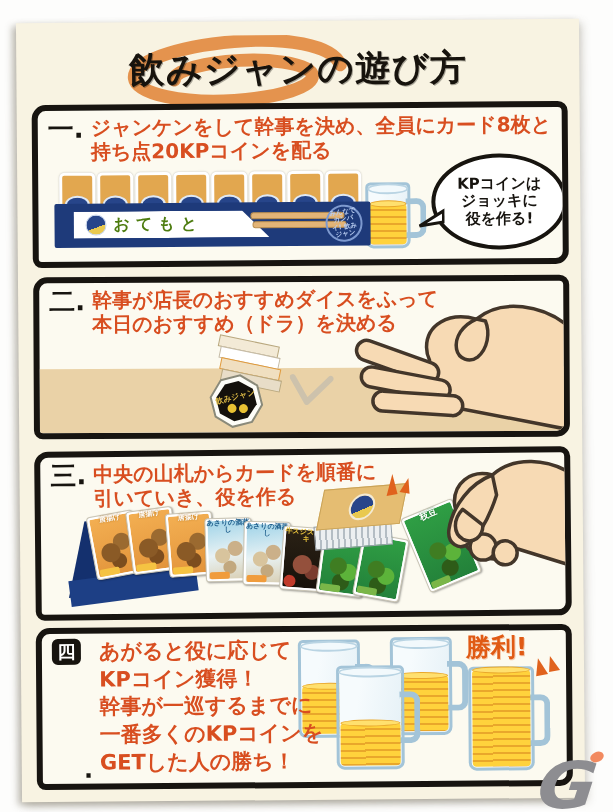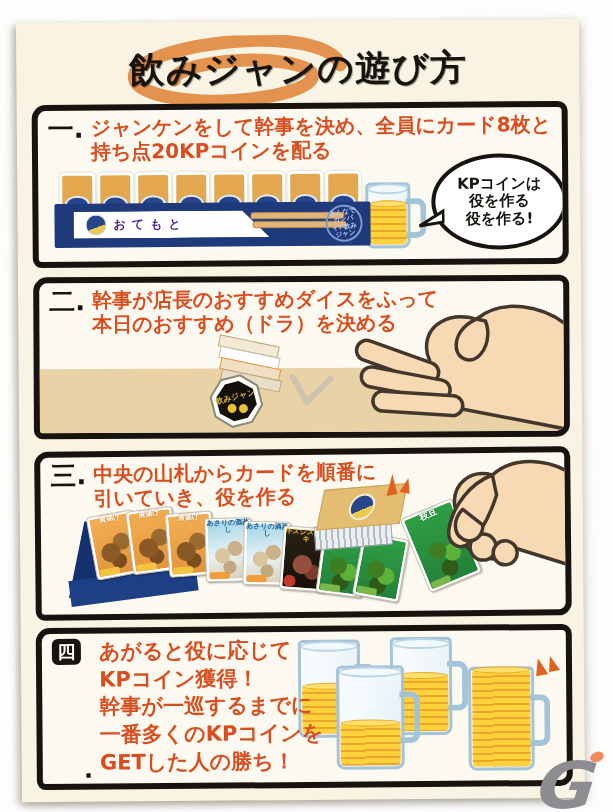--- a/index.html
+++ b/index.html
@@ -55,21 +55,21 @@
     border:2px solid #dfe9f6;
   }
   .band{position:absolute;left:16px;top:93px;width:316px;height:44px;background:#1e3a7a;z-index:2;border-radius:2px;}
   .sleeve{
     position:absolute;left:19px;top:8px;width:196px;height:27px;background:#fff;
     clip-path:polygon(0 0,86% 0,100% 100%,0 100%);
     display:flex;align-items:center;gap:7px;padding-left:12px;box-sizing:border-box;
   }
   .sleeve-logo{width:19px;height:19px;border-radius:50%;flex:0 0 auto;
     background:linear-gradient(160deg,#27458a 60%,#e9c94f 60%);border:1px solid #c8d6ec;}
-  .sleeve-text{font-size:12px;font-weight:900;color:#4c1d95;letter-spacing:6px;white-space:nowrap;}
+  .sleeve-text{font-size:16px;font-weight:900;color:#4d7c0f;letter-spacing:6px;white-space:nowrap;}
   .chopstick{position:absolute;height:5px;background:#e3b477;border:1px solid #b98d4e;border-radius:3px;}
   .chop-a{left:196px;top:10px;width:92px;}
   .chop-b{left:198px;top:19px;width:92px;}
   .band-badge{
     position:absolute;right:8px;top:3px;width:37px;height:37px;border:2px solid #7d99cf;border-radius:50%;
     color:#b9cdf0;font-size:6.5px;font-weight:700;line-height:1.15;text-align:center;
     display:flex;align-items:center;justify-content:center;transform:rotate(-8deg);box-sizing:border-box;
     padding:2px;
   }
   
@@ -211,21 +211,21 @@
       <div class="handle" style="top:16px;height:28px;"></div>
       <div class="coins" style="height:60%;"></div>
       <div class="rim"></div>
     </div>
 
     <div class="bubble">
       <svg class="bubble-tail" width="26" height="22" viewBox="0 0 26 22">
         <polygon points="25,3 1,18 25,14" fill="#fff" stroke="#17140f" stroke-width="3"></polygon>
       </svg>
       <span>KPコインは</span>
-      <span>役を作る</span>
+      <span>ジョッキに</span>
       <span>役を作る!</span>
     </div>
   </div>
 
   <div class="step step2">
     <div class="floor"></div>
     <div class="step-head">
       <div class="step-num">二.</div>
       <div class="step-lines">
         <span>幹事が店長のおすすめダイスをふって</span>
@@ -377,20 +377,21 @@
       <div class="coins" style="height:56%;"></div>
       <div class="rim"></div>
     </div>
     <div class="mug" style="left:294px;top:34px;width:68px;height:104px;z-index:2;">
       <div class="glass"></div>
       <div class="handle" style="top:26px;height:40px;"></div>
       <div class="coins" style="height:40%;"></div>
       <div class="rim"></div>
     </div>
 
+    <div class="victory">勝利!</div>
     <svg class="spark" style="left:494px;top:24px;" width="26" height="26" viewBox="0 0 26 26">
       <polygon points="2,4 12,20 0,22" fill="#e0621d"></polygon>
       <polygon points="14,2 24,16 13,18" fill="#e0621d"></polygon>
     </svg>
 
     <div class="mug" style="left:426px;top:36px;width:66px;height:104px;z-index:3;">
       <div class="glass"></div>
       <div class="handle" style="top:28px;height:40px;"></div>
       <div class="coins" style="height:92%;"></div>
     </div>

